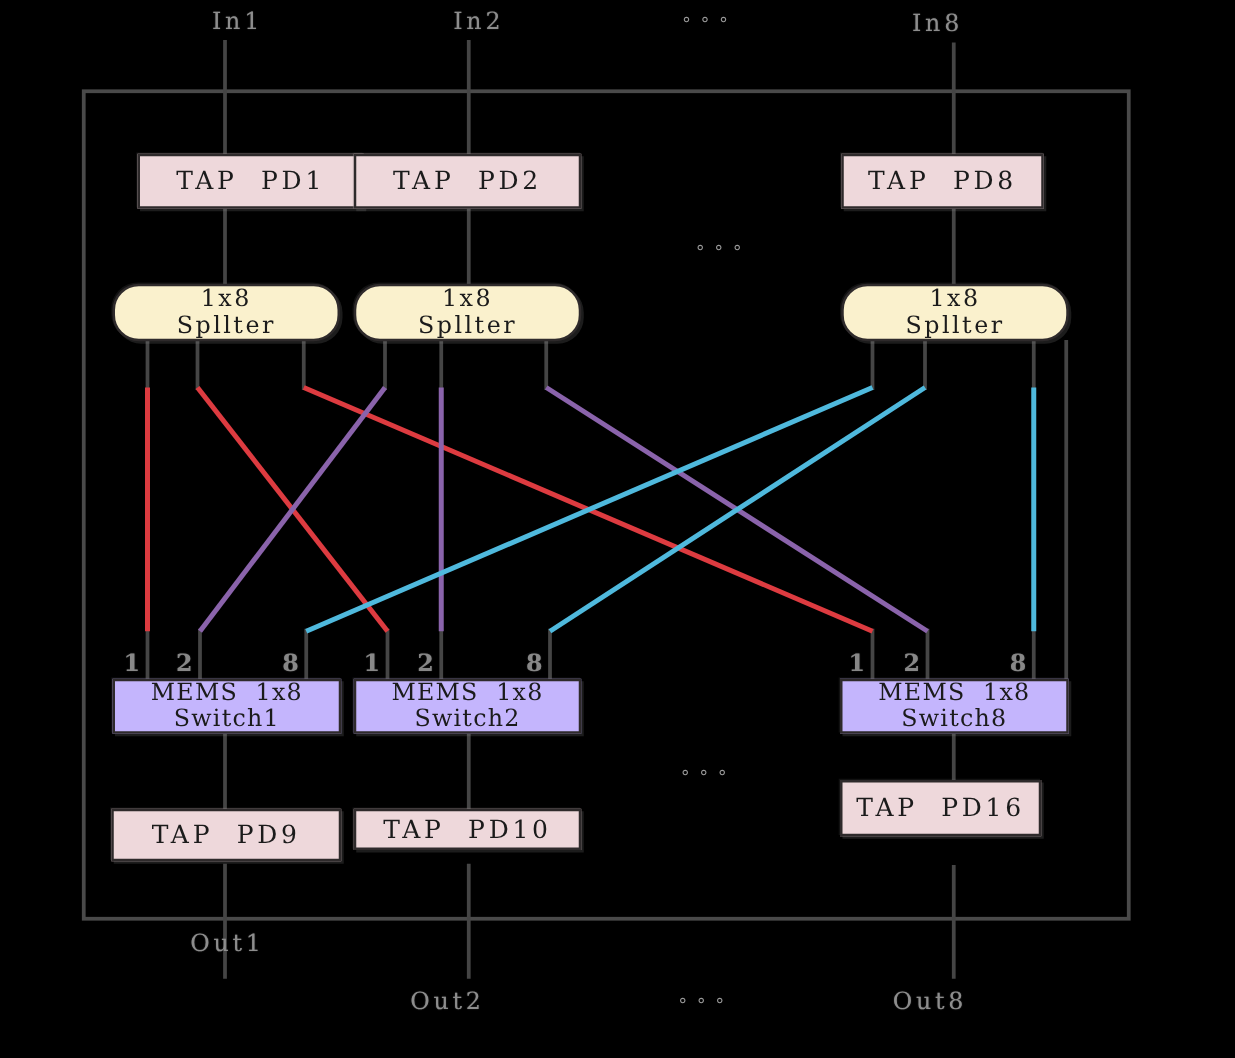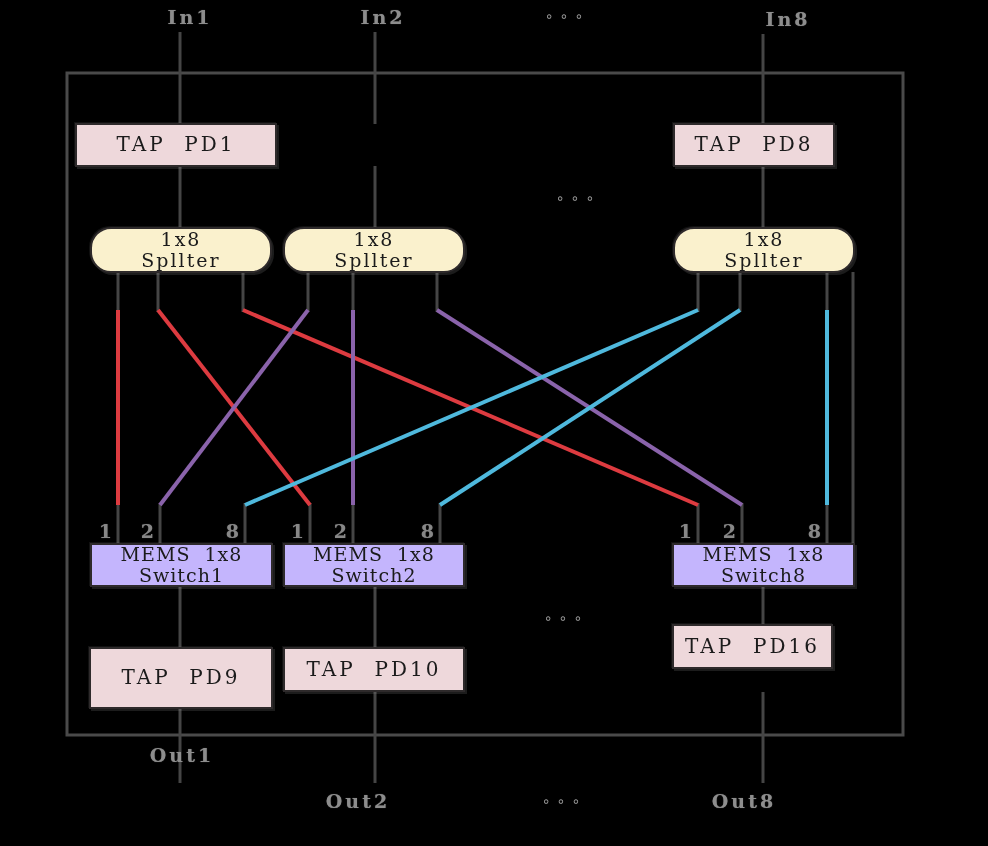--- a/index.html
+++ b/index.html
@@ -12,21 +12,21 @@
     position:absolute;display:flex;flex-direction:column;align-items:center;justify-content:center;
     border:2px solid #2e2a2b;box-sizing:border-box;color:#1b1b1b;
     box-shadow:2px 2px 0 rgba(140,140,140,0.20), -1px -1px 0 rgba(140,140,140,0.12);
     line-height:1.08;
   }
   .box span{white-space:pre;display:block;text-align:center;}
   .tap{background:#eed8db;font-size:20px;letter-spacing:3px;}
   .splitter{background:#faf1cd;font-size:19px;letter-spacing:2px;border-radius:21px;}
   .switch{background:#c4b5fd;font-size:19px;letter-spacing:1px;}
   .io-label{
-    position:absolute;transform:translateX(-50%);color:#8d8d8d;font-size:19px;font-weight:bold;
+    position:absolute;transform:translateX(-50%);color:#8d8d8d;font-size:19px;font-weight:normal;
     letter-spacing:3px;white-space:pre;text-shadow:0 0 1px #555;
   }
   .port{
     position:absolute;top:520px;width:18px;text-align:right;color:#878787;font-size:19px;
     font-weight:bold;text-shadow:0 0 1px #4a4a4a;
   }
   .dots{
     position:absolute;transform:translateX(-50%);color:#9b9b9b;font-size:14px;
     letter-spacing:6px;font-family:"DejaVu Sans",sans-serif;white-space:pre;
   }
@@ -75,25 +75,28 @@
       <line x1="308" y1="310" x2="160" y2="505" stroke="#8a63ab" stroke-width="4"></line>
       <line x1="353" y1="310" x2="353" y2="505" stroke="#8a63ab" stroke-width="4"></line>
       <line x1="437" y1="310" x2="742" y2="505" stroke="#8a63ab" stroke-width="4"></line>
       <line x1="698" y1="310" x2="245" y2="505" stroke="#4fb9dd" stroke-width="4"></line>
       <line x1="740" y1="310" x2="440" y2="505" stroke="#4fb9dd" stroke-width="4"></line>
       <line x1="827" y1="310" x2="827" y2="505" stroke="#4fb9dd" stroke-width="4"></line>
     </svg>
 
   <div class="io-label" style="left:190px;top:6px">In1</div>
   <div class="io-label" style="left:383px;top:6px">In2</div>
-  <div class="io-label" style="left:788px;top:8px">In8</div>
+  <div class="io-label" style="left:750px;top:8px">In8</div>
   <div class="dots" style="left:567px;top:8px">∘∘∘</div>
 
-  <div class="box tap" style="left:75px;top:123px;width:202px;height:44px">
+  <div class="box tap" style="left:110px;top:123px;width:181px;height:44px">
       <span>TAP  PD1</span>
+    </div>
+  <div class="box tap" style="left:283px;top:123px;width:182px;height:44px">
+      <span>TAP  PD2</span>
     </div>
   <div class="box tap" style="left:673px;top:123px;width:162px;height:44px">
       <span>TAP  PD8</span>
     </div>
   <div class="dots" style="left:578px;top:190px">∘∘∘</div>
 
   <div class="box splitter" style="left:90px;top:227px;width:182px;height:46px">
     <span>1x8</span>
     <span>Spllter</span>
   </div>
@@ -123,24 +126,24 @@
   <div class="box switch" style="left:283px;top:543px;width:182px;height:44px">
     <span>MEMS  1x8</span>
     <span>Switch2</span>
   </div>
   <div class="box switch" style="left:672px;top:543px;width:183px;height:44px">
     <span>MEMS  1x8</span>
     <span>Switch8</span>
   </div>
   <div class="dots" style="left:566px;top:610px">∘∘∘</div>
 
-  <div class="box tap" style="left:89px;top:647px;width:184px;height:62px">
+  <div class="box tap" style="left:89px;top:647px;width:184px;height:42px">
       <span>TAP  PD9</span>
     </div>
-  <div class="box tap" style="left:283px;top:647px;width:182px;height:45px">
+  <div class="box tap" style="left:283px;top:647px;width:182px;height:33px">
       <span>TAP  PD10</span>
     </div>
   <div class="box tap" style="left:672px;top:624px;width:161px;height:45px">
       <span>TAP  PD16</span>
     </div>
 
   <div class="io-label" style="left:182px;top:744px">Out1</div>
   <div class="io-label" style="left:358px;top:790px">Out2</div>
   <div class="io-label" style="left:744px;top:790px">Out8</div>
   <div class="dots" style="left:564px;top:793px">∘∘∘</div>

